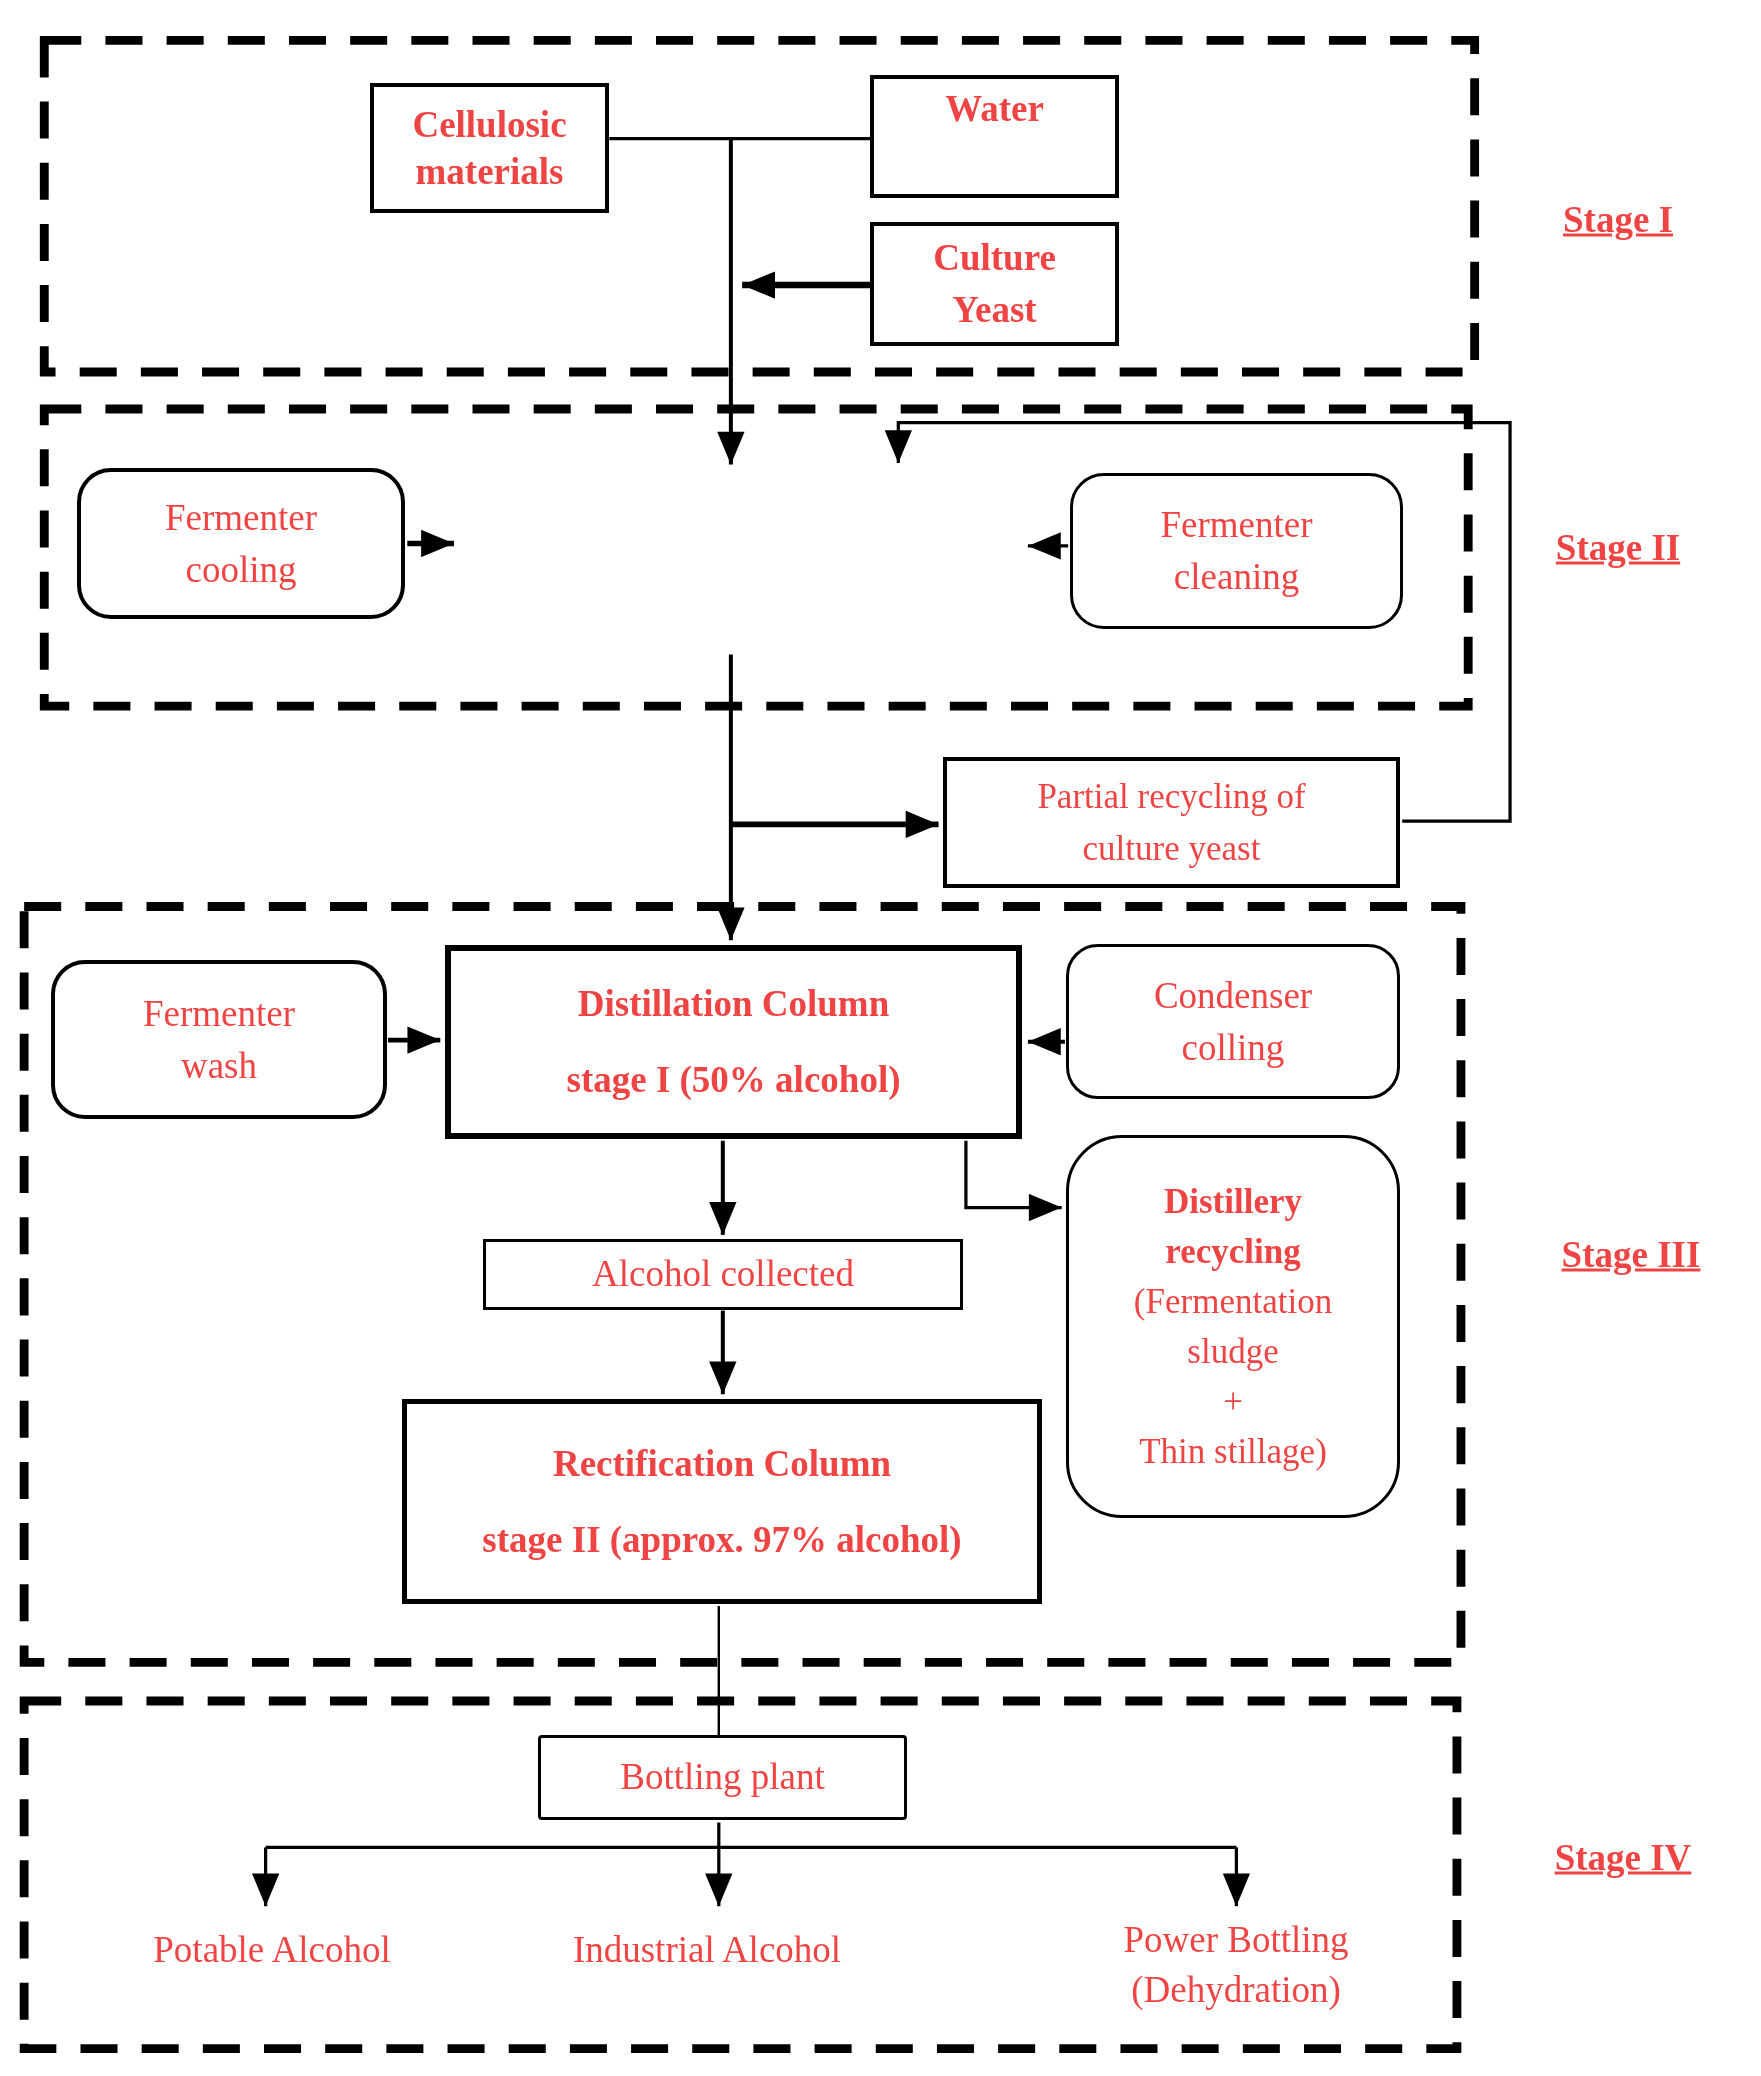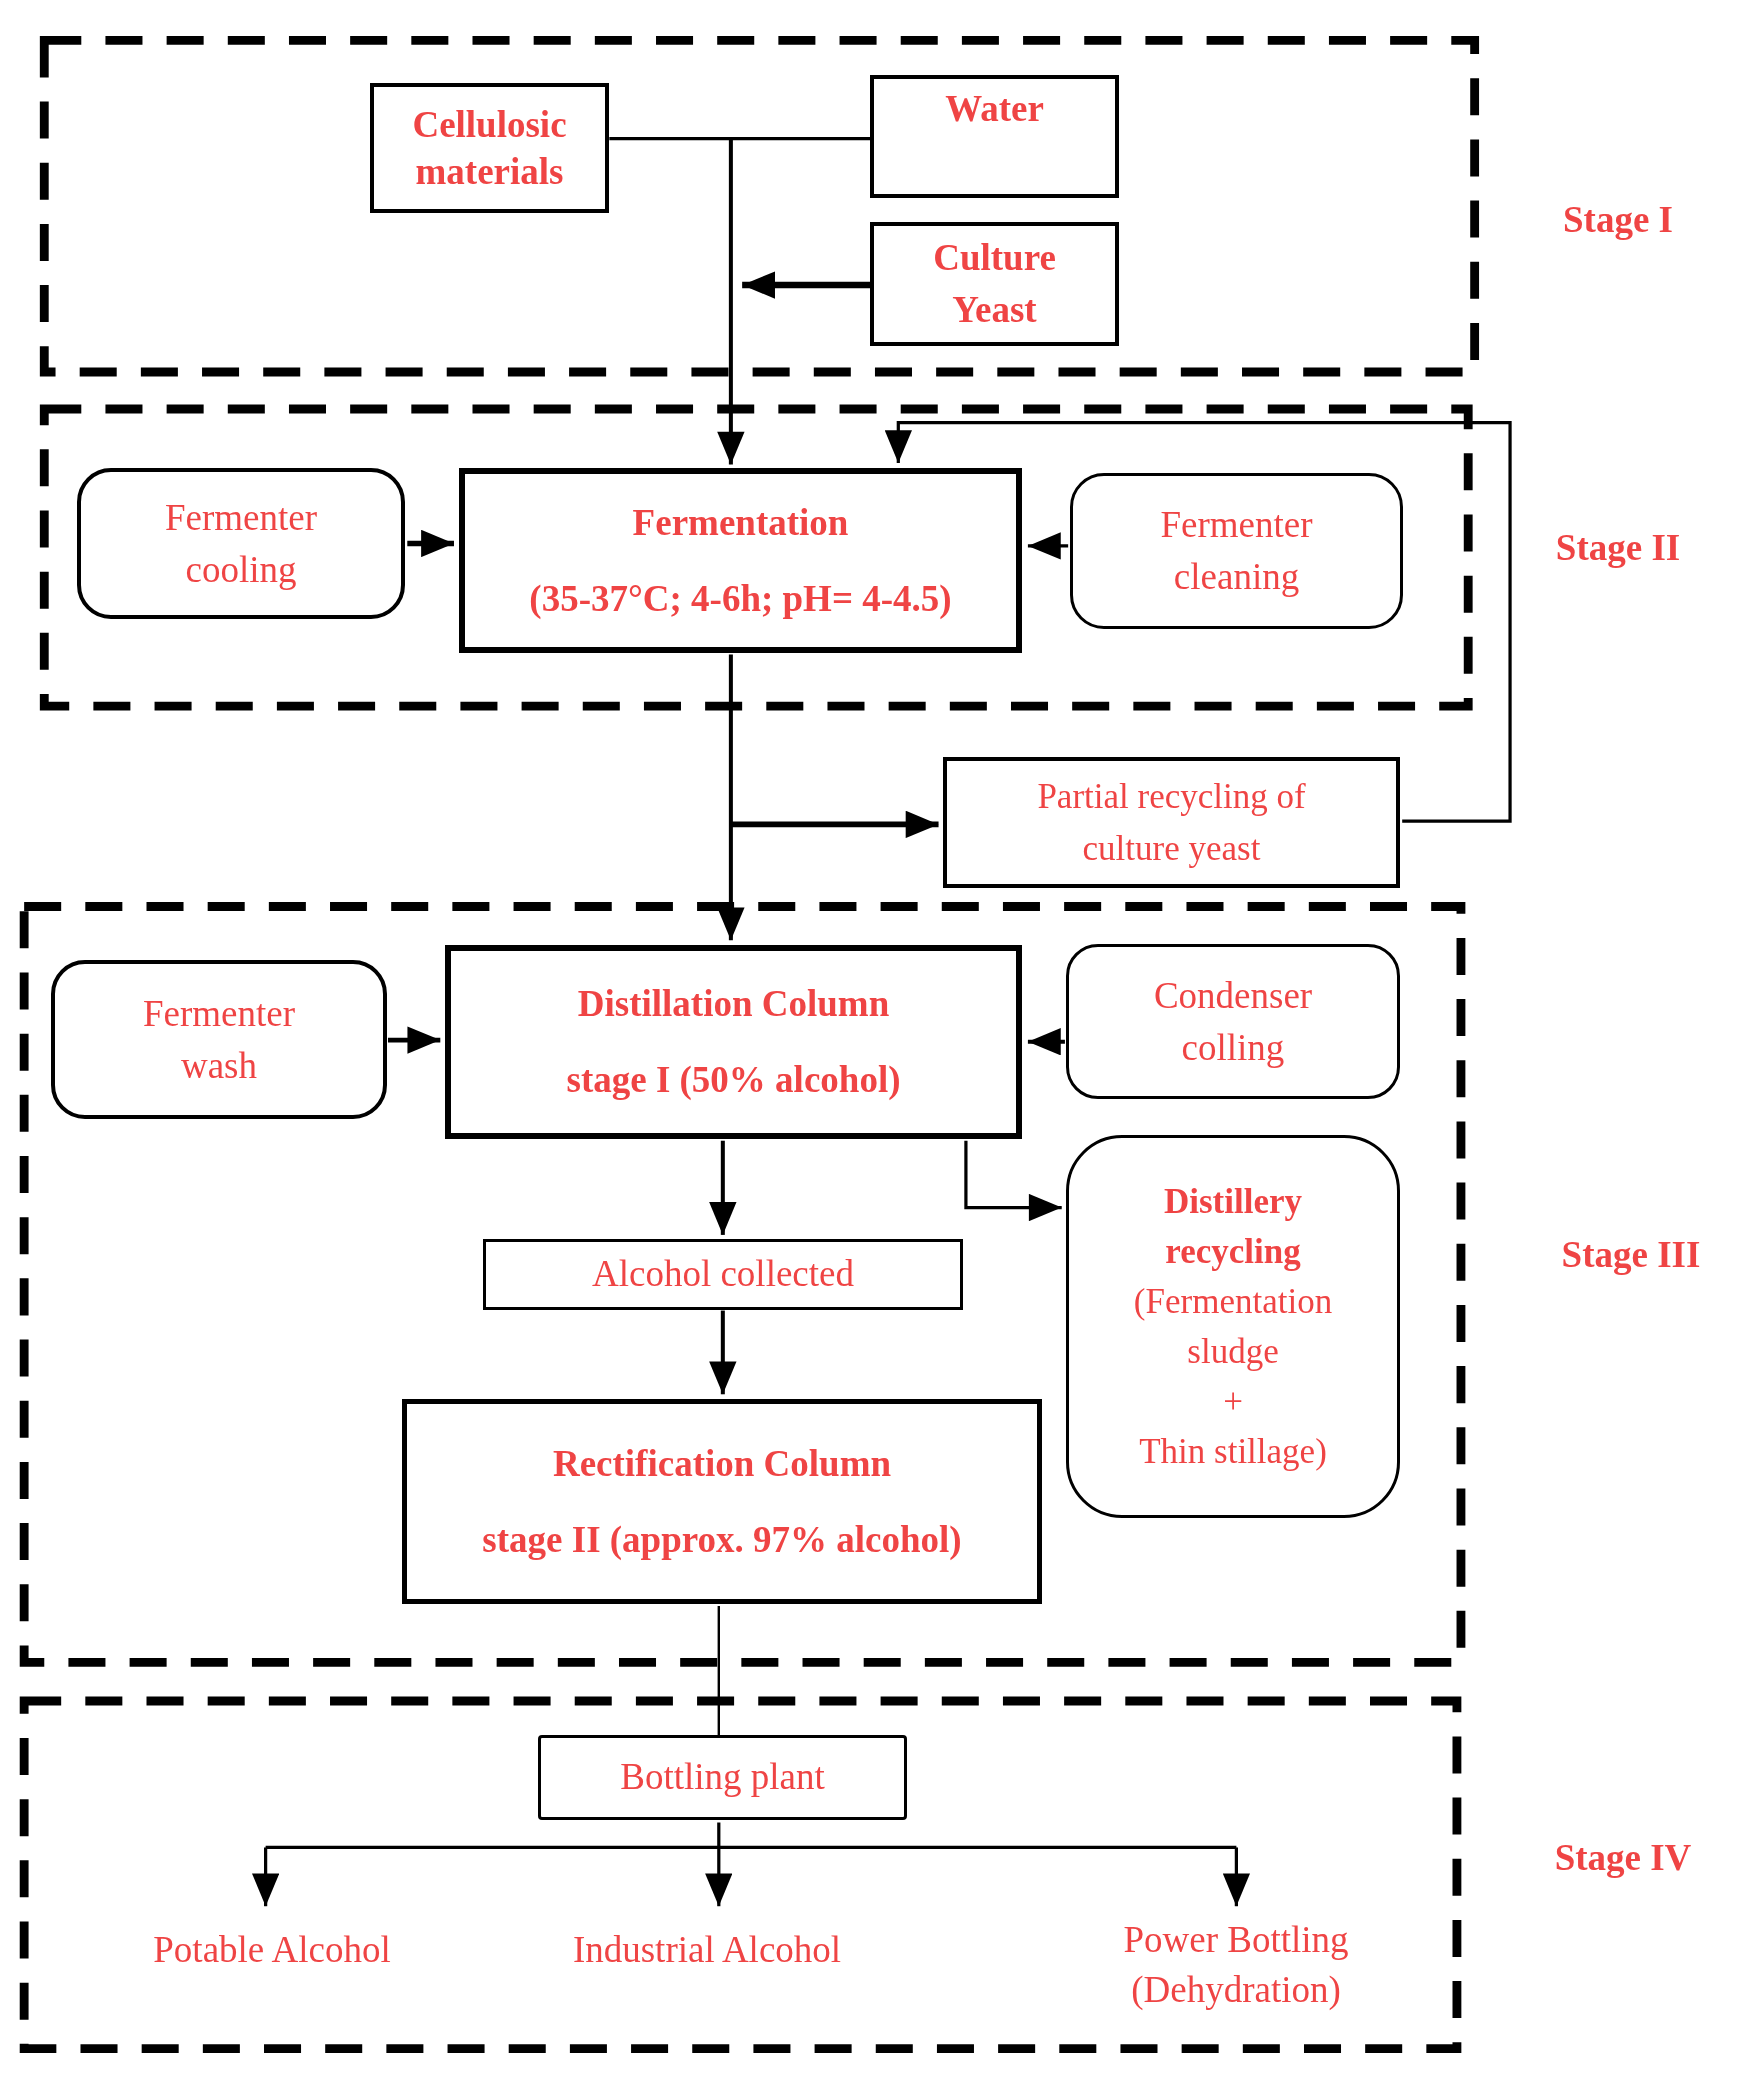--- a/index.html
+++ b/index.html
@@ -24,21 +24,21 @@
   .lh58 span{display:block;line-height:47px;}
   .lh62 span{display:block;line-height:50px;}
   .lh64 span{display:block;line-height:52px;}
   .lh94 span{display:block;line-height:76px;}
   .lh95 span{display:block;line-height:76px;}
   .freetext{
     position:absolute;transform:translate(-50%,-50%);
     white-space:nowrap;font-size:37px;text-align:center;
   }
   .freetext span{display:block;line-height:50px;}
-  .stage-label{font-weight:bold;}
+  .stage-label{font-weight:bold;text-decoration:underline;}
 </style>
 </head>
 <body>
 
 <div id="canvas">
 
   <svg id="wires" viewBox="0 0 2189 2580">
     <defs>
       <marker id="ah" viewBox="0 0 12 10" refX="12" refY="5" markerUnits="userSpaceOnUse" markerWidth="42" markerHeight="34" orient="auto">
         <path d="M0,0 L12,5 L0,10 Z" fill="#000"></path>
@@ -85,24 +85,20 @@
     <span>Yeast</span>
   </div>
 
   <div class="freetext stage-label" style="left:1618px;top:219px">Stage I</div>
 
   <div class="box lh64" style="left:77px;top:468px;width:328px;height:151px;border-width:4.8px;border-radius:34px">
     <span>Fermenter</span>
     <span>cooling</span>
   </div>
 
-  <div class="box bold lh95" style="left:459px;top:468px;width:563px;height:185px;border-width:6.4px">
-    <span>Fermentation</span>
-    <span>(35-37°C; 4-6h; pH= 4-4.5)</span>
-  </div>
 
   <div class="box lh64" style="left:1070px;top:473px;width:333px;height:156px;border-width:3.2px;border-radius:34px">
     <span>Fermenter</span>
     <span>cleaning</span>
   </div>
 
   <div class="freetext stage-label" style="left:1618px;top:547px">Stage II</div>
 
   <div class="box lh64" style="left:943px;top:757px;width:457px;height:131px;border-width:4px;font-size:35px">
     <span>Partial recycling of</span>

